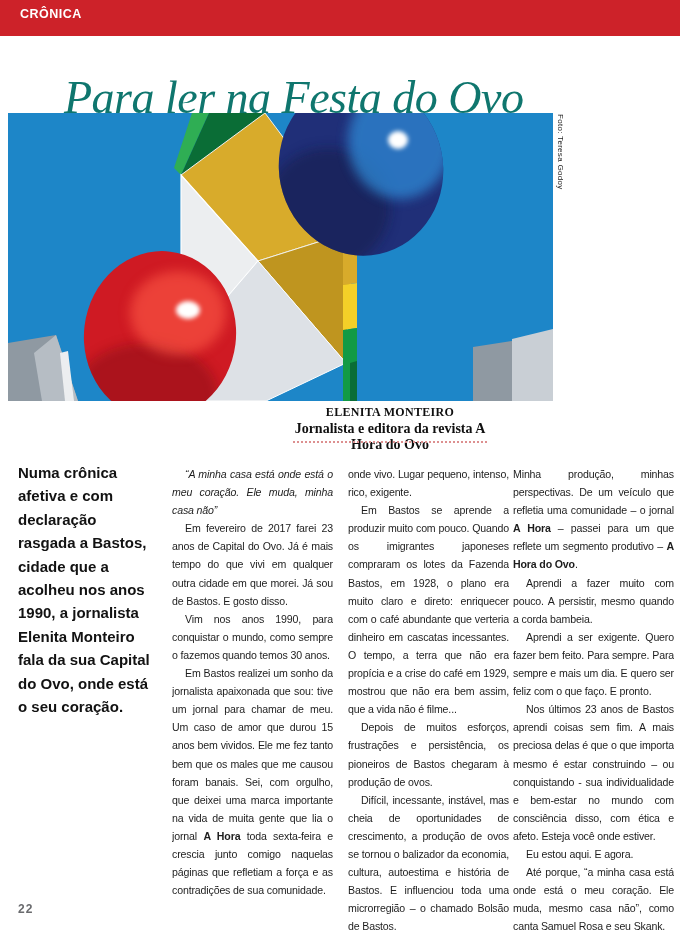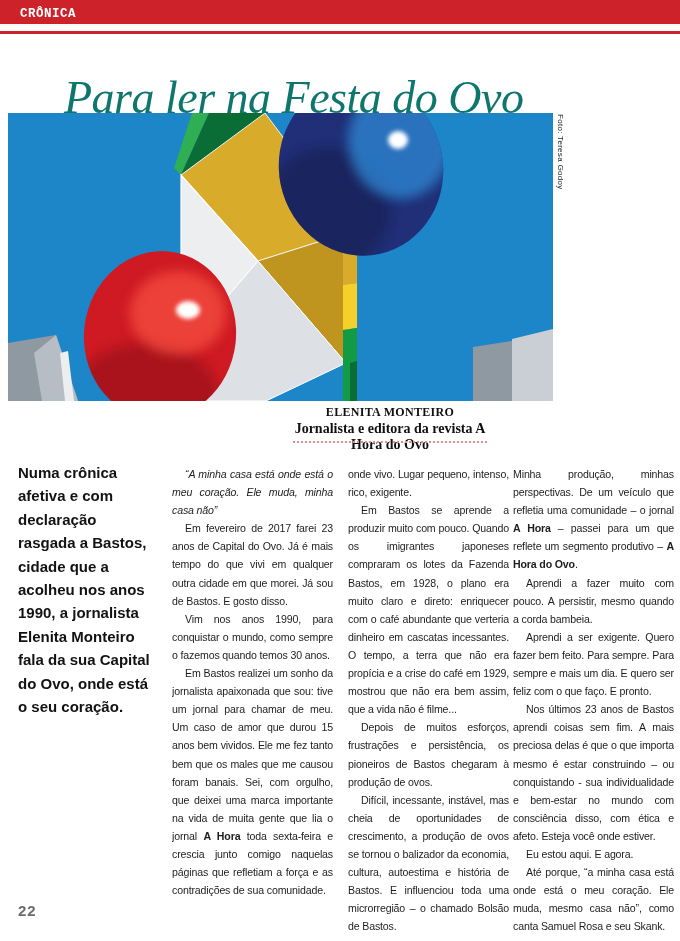--- a/index.html
+++ b/index.html
@@ -1,20 +1,20 @@
 <!DOCTYPE html>
 <html><head>
 <meta charset="utf-8">
 <style>
   html,body{margin:0;padding:0;}
   body{
     width:680px;height:941px;position:relative;background:#ffffff;
     font-family:"Liberation Sans", sans-serif;color:#1e1e1e;overflow:hidden;
   }
-  .kicker-bar{position:absolute;left:0;top:0;width:680px;height:24px;background:#cd2229;font-family:Liberation Mono, monospace;}
+  .kicker-bar{position:absolute;left:0;top:0;width:680px;height:36px;background:#cd2229;}
   .kicker-label{position:absolute;left:20px;top:7px;color:#ffffff;font-weight:bold;
     font-size:12.5px;letter-spacing:.5px;}
   .header-rule{position:absolute;left:0;top:31px;width:680px;height:2.5px;background:#cd2229;}
   .page-title{position:absolute;left:64px;top:40px;width:560px;
     font-family:"Liberation Serif", serif;font-style:italic;font-weight:normal;
     font-size:46px;color:#0f766e;letter-spacing:-0.5px;}
   .photo{position:absolute;left:8px;top:113px;width:545px;height:288px;}
   .photo svg{display:block;}
   .photo-credit{position:absolute;left:556px;top:114px;font-size:8px;color:#222;
     writing-mode:vertical-rl;letter-spacing:.3px;}
@@ -28,21 +28,21 @@
   .intro{position:absolute;left:18px;top:461px;width:140px;
     font-size:15px;font-weight:bold;line-height:23.4px;color:#121212;}
   .col{position:absolute;top:457px;width:161px;height:472px;overflow:hidden;
     font-size:10.6px;line-height:18.1px;text-align:justify;letter-spacing:-0.15px;
     color:#1d1d1d;margin-top:8px;}
   .col-1{left:172px;} .col-2{left:348px;} .col-3{left:513px;}
   .col p{margin:0;}
   .col p.indent{text-indent:13px;}
   .col .b{font-weight:bold;}
   .col .i{font-style:italic;}
-  .page-number{position:absolute;left:18px;top:902px;font-size:15px;font-weight:bold;
+  .page-number{position:absolute;left:18px;top:902px;font-size:12px;font-weight:bold;
     color:#6a6b6e;letter-spacing:1px;}
 </style>
 </head>
 <body>
 
 <div class="kicker-bar">
   <span class="kicker-label">CRÔNICA</span>
 </div>
 <div class="header-rule"></div>
 

